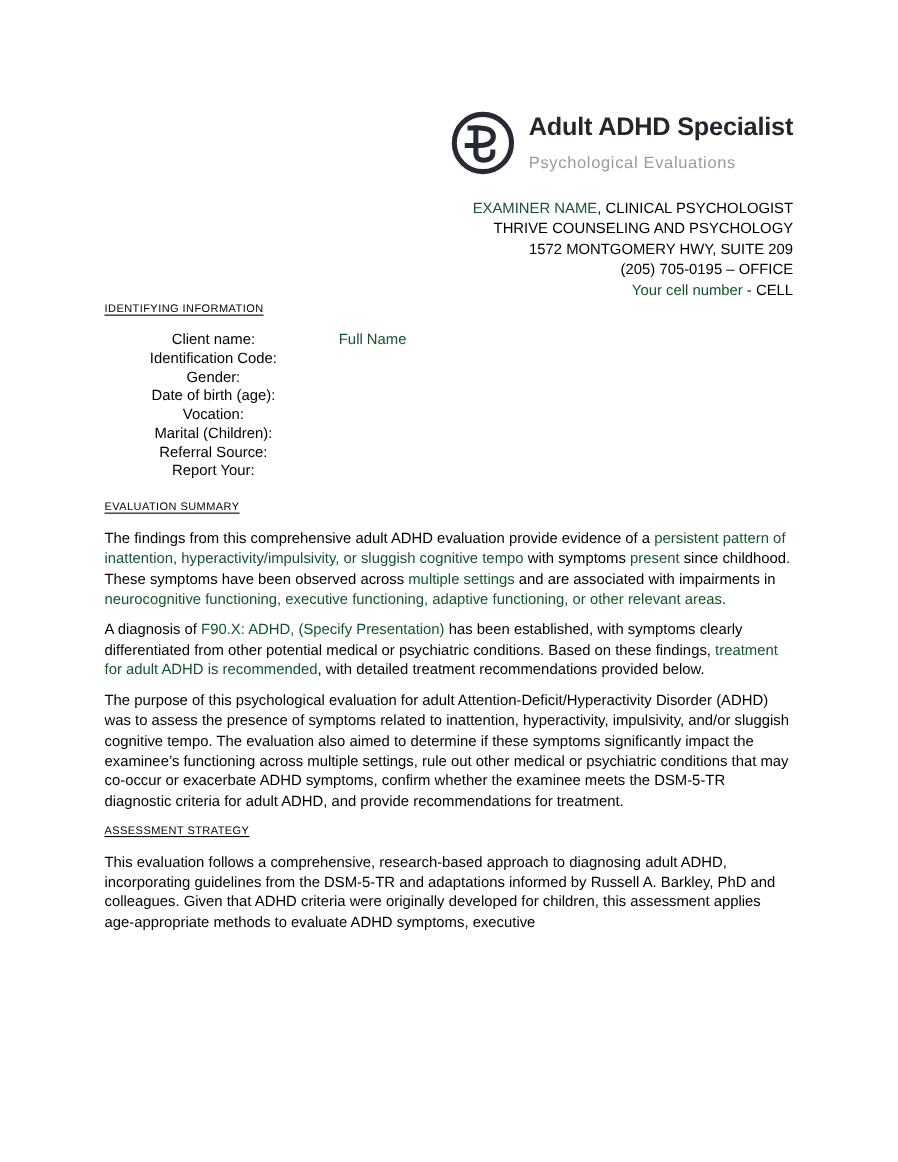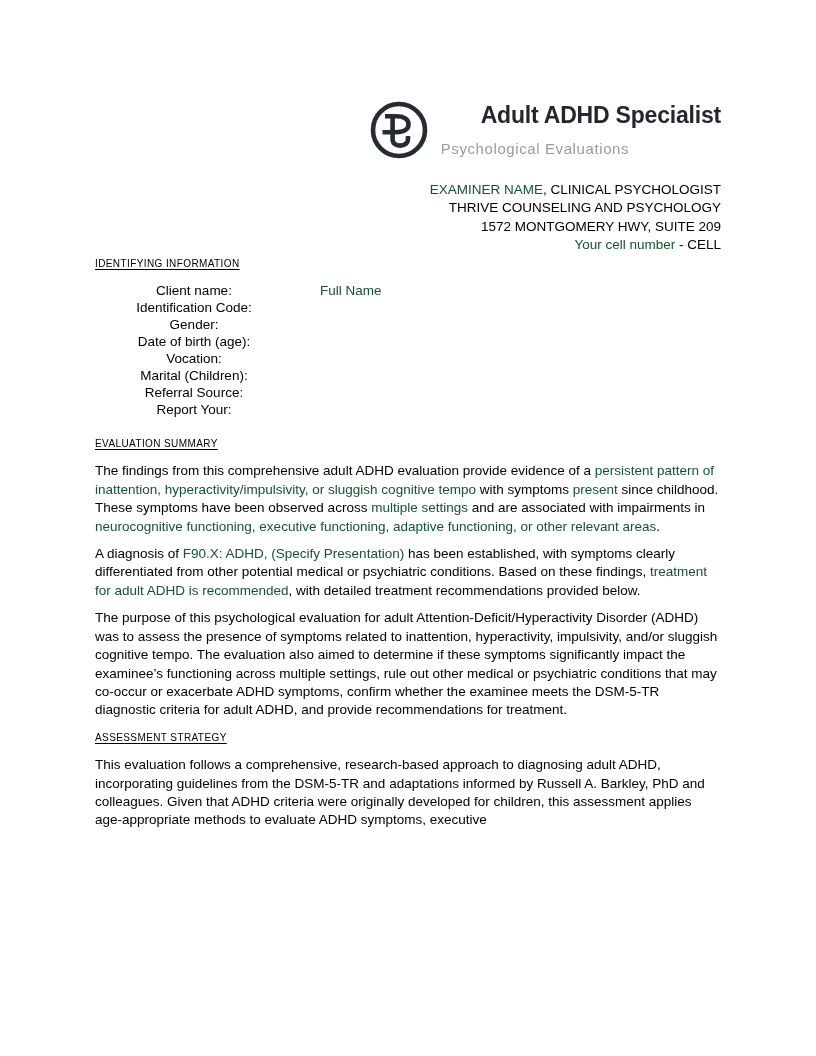--- a/index.html
+++ b/index.html
@@ -19,21 +19,21 @@
 
   
   .logo-row{
     display:flex;justify-content:flex-end;align-items:center;
     gap:13px;height:58px;
   }
   .logo-icon{width:58px;height:58px;flex:0 0 auto;display:block;}
   .logo-text{display:flex;flex-direction:column;justify-content:center;}
   .brand{
     font-size:23px;font-weight:bold;color:#23262d;
-    letter-spacing:-0.2px;line-height:26px;white-space:nowrap;margin-left:40px;
+    letter-spacing:-0.2px;line-height:26px;white-space:nowrap;
   }
   .tagline{
     font-size:15px;color:#9b9b9b;letter-spacing:0.6px;
     line-height:19px;margin-top:11px;white-space:nowrap;
   }
 
   
   .contact{margin-top:22px;text-align:right;}
   .contact-line{white-space:nowrap;}
 
@@ -41,21 +41,21 @@
   h2{
     font-size:10px;font-weight:normal;letter-spacing:0.4px;
     text-decoration:underline;text-underline-offset:2px;
     margin:0 0 9px 0;line-height:18.4px;
   }
 
   
   .info-list{margin:0 0 17px 0;line-height:17px;}
   .info-row{display:flex;}
   .info-label{width:198px;text-align:center;flex:0 0 auto;}
-  .info-value{margin-left:27px;}
+  .info-value{margin-left:15px;}
 
   
   p{margin:0 0 9px 0;}
 </style>
 </head>
 <body>
 
 <div class="page">
 
   <header class="logo-row">
@@ -67,20 +67,21 @@
     <div class="logo-text">
       <div class="brand">Adult ADHD Specialist</div>
       <div class="tagline">Psychological Evaluations</div>
     </div>
   </header>
 
   <div class="contact">
     <div class="contact-line"><span class="red">EXAMINER NAME</span><span>, CLINICAL PSYCHOLOGIST</span></div>
     <div class="contact-line"><span>THRIVE COUNSELING AND PSYCHOLOGY</span></div>
     <div class="contact-line"><span>1572 MONTGOMERY HWY, SUITE 209</span></div>
+    <div class="contact-line"><span>(205) 705-0195 – OFFICE</span></div>
     <div class="contact-line"><span class="red">Your cell number</span><span> - CELL</span></div>
   </div>
 
   <h2>IDENTIFYING INFORMATION</h2>
 
   <div class="info-list">
     <div class="info-row">
       <span class="info-label">Client name:</span>
       <span class="info-value red">Full Name</span>
     </div>

